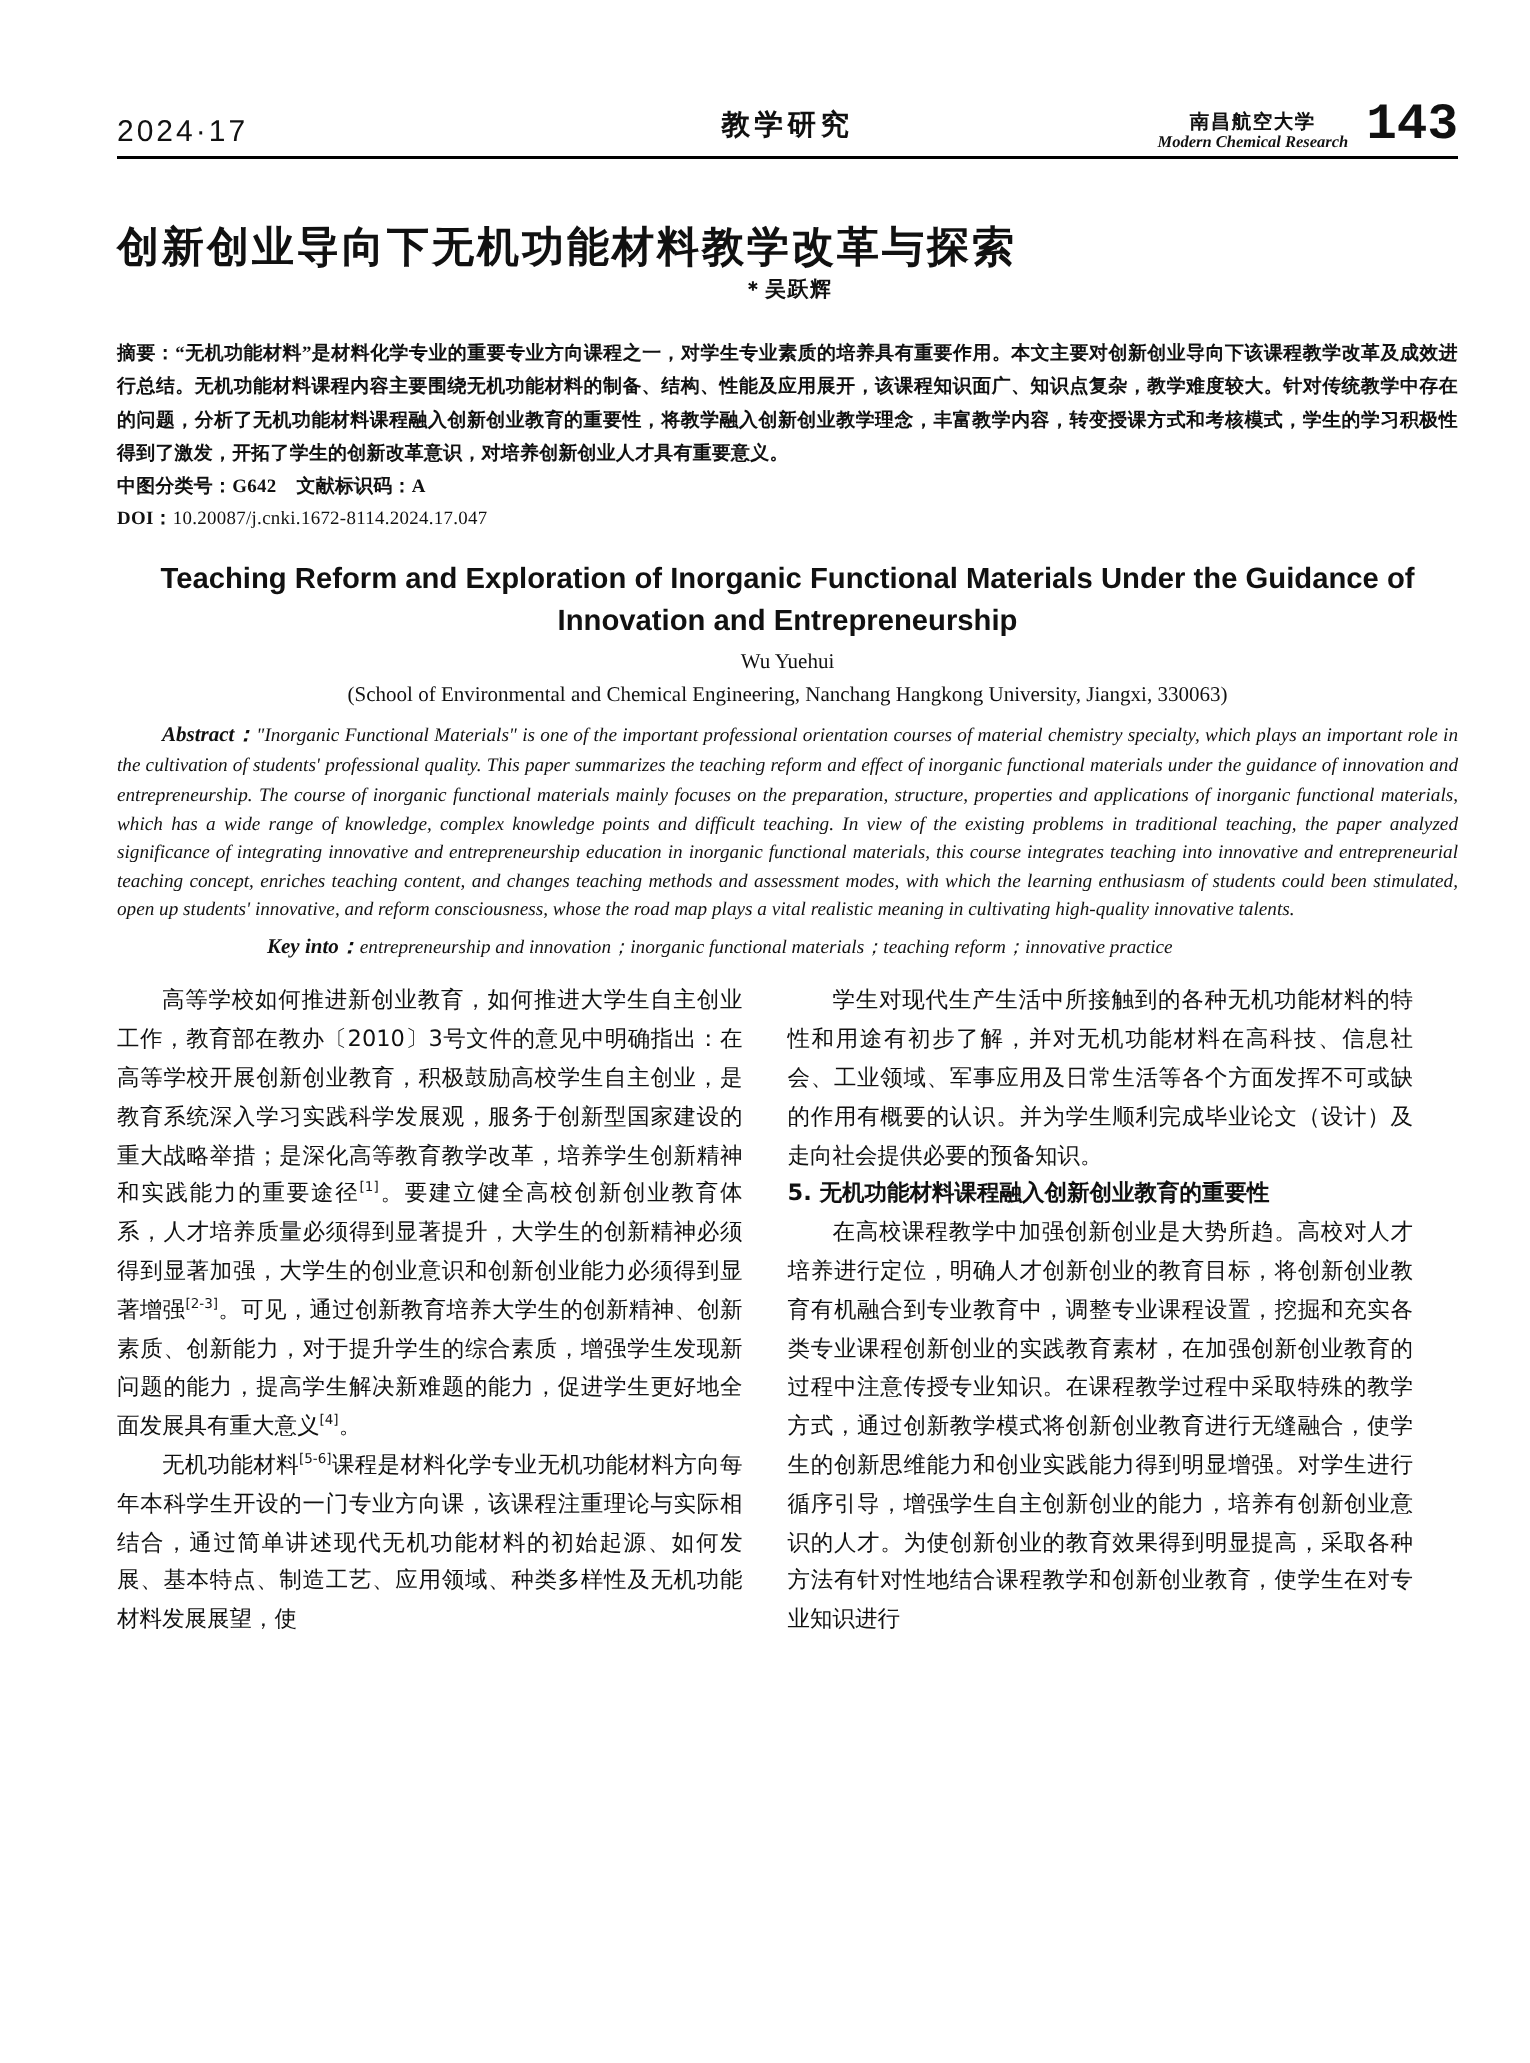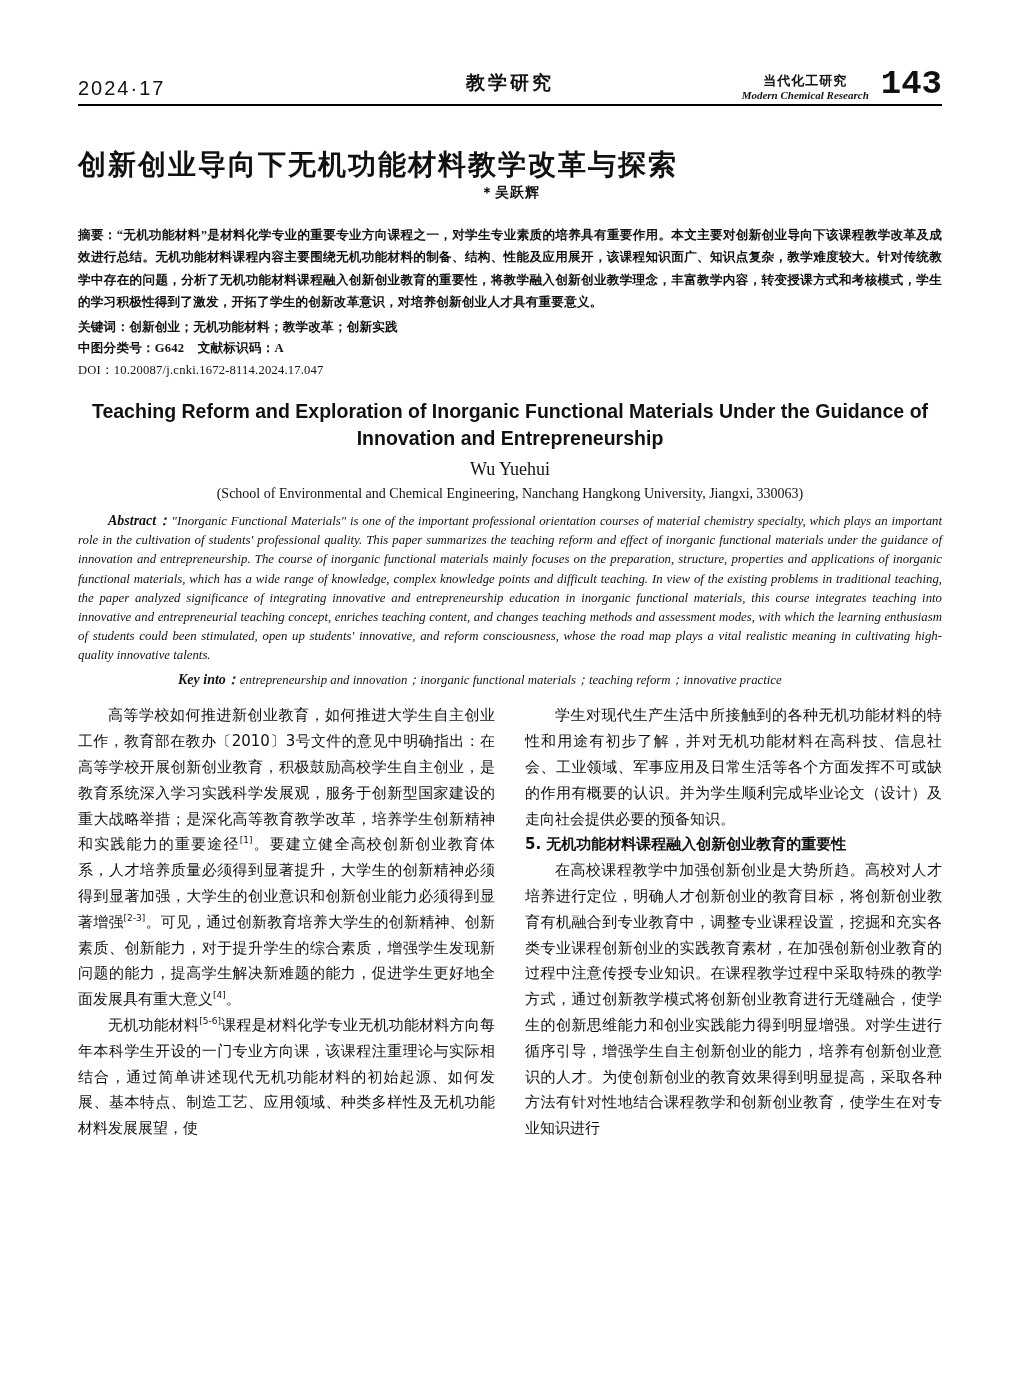--- a/index.html
+++ b/index.html
@@ -12,21 +12,21 @@
     height: 1375px;
     font-family: "Liberation Serif", serif;
     color: #111111;
     position: relative;
     overflow: hidden;
   }
   .page {
     width: 1020px;
     height: 1348px;
     box-sizing: border-box;
-    padding: 60px 78px 20px 78px;
+    padding: 60px 48px 20px 78px;
     position: relative;
   }
 
   
   .runhead {
     position: relative;
     height: 44px;
     border-bottom: 2px solid #000;
     display: flex;
     align-items: flex-end;
@@ -113,36 +113,36 @@
   }
   .meta-line {
     font-size: 12.6px;
     line-height: 1.72;
     font-weight: bold;
     letter-spacing: 0.2px;
   }
   .meta-line.doi {
     font-weight: normal;
   }
-  .meta-line.doi b { font-weight: normal; }
+  .meta-line.doi b { font-weight: bold; }
   .gap-sm { margin-top: 3px; }
 
   
   .title-en {
     margin-top: 16px;
     text-align: center;
     font-size: 19.5px;
     font-weight: bold;
     font-family: "Liberation Sans", sans-serif;
     line-height: 1.42;
   }
   .author-en {
     margin-top: 6px;
     text-align: center;
-    font-size: 18px;
+    font-size: 14px;
   }
   .affil-en {
     margin-top: 6px;
     text-align: center;
     font-size: 14px;
   }
   .abs-en {
     margin-top: 8px;
     font-size: 12.8px;
     line-height: 1.5;
@@ -197,33 +197,32 @@
 </head>
 <body>
 
 <div class="page">
 
   <div class="runhead">
     <div class="runhead-left">2024·17</div>
     <div class="runhead-center">教学研究</div>
     <div class="runhead-right">
       <div class="journal-names">
-        <div class="journal-cn">当代化工研究</div>
+        <div class="journal-cn">南昌航空大学</div>
         <div class="journal-en">Modern Chemical Research</div>
       </div>
       <div class="page-number">143</div>
     </div>
   </div>
 
   <div class="title-cn">创新创业导向下无机功能材料教学改革与探索</div>
   <div class="author-cn">＊吴跃辉</div>
 
   <div class="abs-cn"><span class="lead">摘要：</span><span>“无机功能材料”是材料化学专业的重要专业方向课程之一，对学生专业素质的培养具有重要作用。本文主要对创新创业导向下该课程教学改革及成效进行总结。无机功能材料课程内容主要围绕无机功能材料的制备、结构、性能及应用展开，该课程知识面广、知识点复杂，教学难度较大。针对传统教学中存在的问题，分析了无机功能材料课程融入创新创业教育的重要性，将教学融入创新创业教学理念，丰富教学内容，转变授课方式和考核模式，学生的学习积极性得到了激发，开拓了学生的创新改革意识，对培养创新创业人才具有重要意义。</span></div>
 
-  <div class="meta-line gap-sm"><span>关键词：</span><span>创新创业；无机功能材料；教学改革；创新实践</span></div>
 
   <div class="meta-line"><span>中图分类号：</span><span>G642</span>&nbsp;&nbsp;&nbsp;&nbsp;<span>文献标识码：</span><span>A</span></div>
 
   <div class="meta-line doi"><b>DOI：</b><span>10.20087/j.cnki.1672-8114.2024.17.047</span></div>
 
   <div class="title-en">Teaching Reform and Exploration of Inorganic Functional Materials Under the Guidance of Innovation and Entrepreneurship</div>
   <div class="author-en">Wu Yuehui</div>
   <div class="affil-en">(School of Environmental and Chemical Engineering, Nanchang Hangkong University, Jiangxi, 330063)</div>
 
   <div class="abs-en"><span class="lead">Abstract：</span><span>"Inorganic Functional Materials" is one of the important professional orientation courses of material chemistry specialty, which plays an important role in the cultivation of students' professional quality. This paper summarizes the teaching reform and effect of inorganic functional materials under the guidance of innovation and entrepreneurship. The course of inorganic functional materials mainly focuses on the preparation, structure, properties and applications of inorganic functional materials, which has a wide range of knowledge, complex knowledge points and difficult teaching. In view of the existing problems in traditional teaching, the paper analyzed significance of integrating innovative and entrepreneurship education in inorganic functional materials, this course integrates teaching into innovative and entrepreneurial teaching concept, enriches teaching content, and changes teaching methods and assessment modes, with which the learning enthusiasm of students could been stimulated, open up students' innovative, and reform consciousness, whose the road map plays a vital realistic meaning in cultivating high-quality innovative talents.</span></div>

